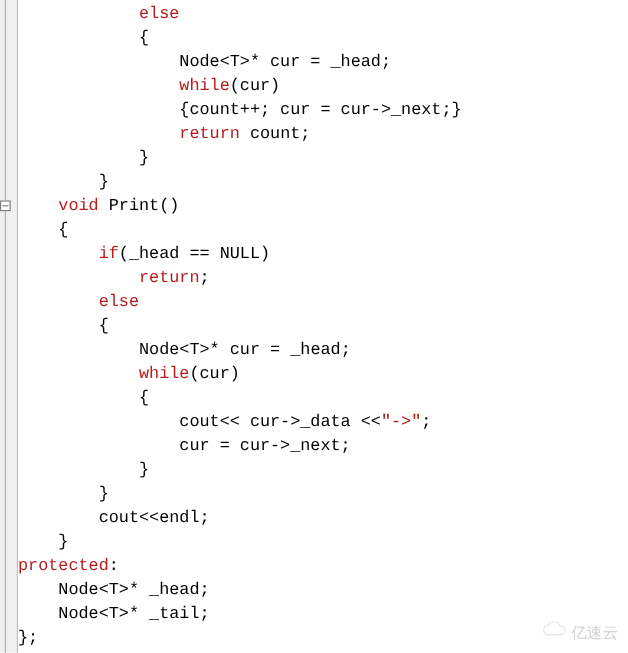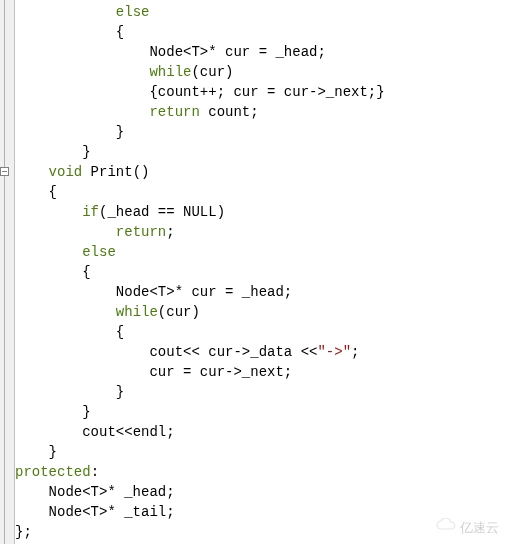--- a/index.html
+++ b/index.html
@@ -53,26 +53,26 @@
     width: 5px;
     height: 1px;
     background: #808080;
   }
   .code {
     position: absolute;
     left: 15px;
     top: 2px;
     white-space: pre;
   }
-  .kw { color: #4d7c0f; }
+  .kw { color: #b91c1c; }
   .pl { color: #000000; }
   .str { color: #a31515; }
   .watermark {
     position: absolute;
-    right: 24px;
+    right: 8px;
     bottom: 6px;
     font-family: Arial, sans-serif;
     font-size: 13px;
     color: #cfcfcf;
     display: flex;
     align-items: flex-start;
     gap: 3px;
   }
   .watermark svg { opacity: 0.5; }
   .line { display: block; height: 20px; }

